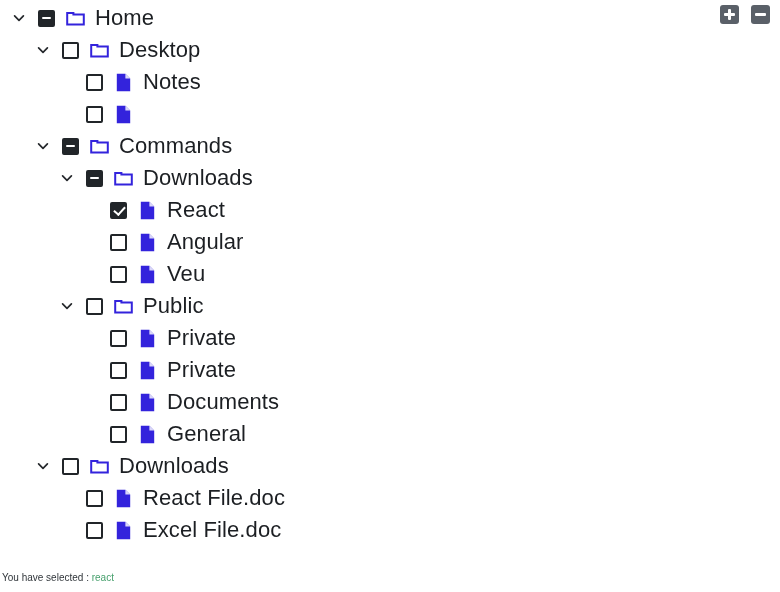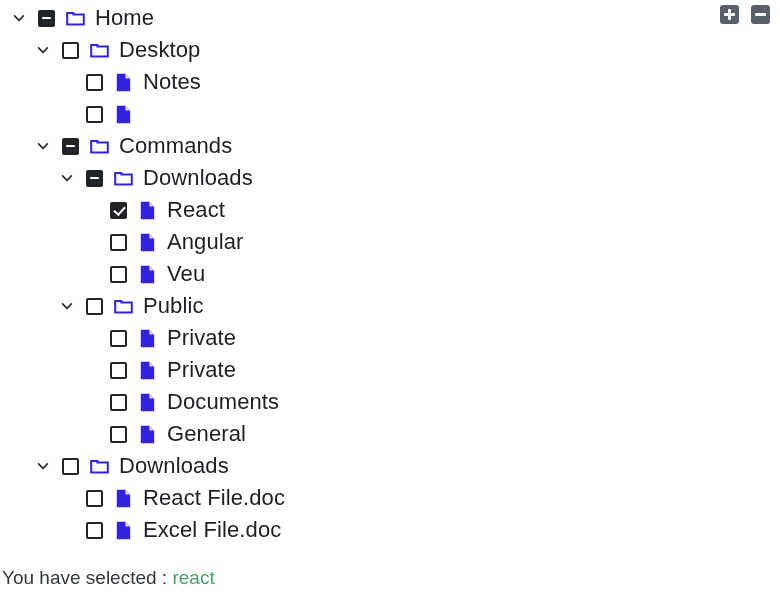--- a/index.html
+++ b/index.html
@@ -150,21 +150,21 @@
     color: #1c1f23;
     font-weight: 400;
     letter-spacing: 0.1px;
   }
 
   
   .status {
     position: absolute;
     left: 2px;
     top: 570px;
-    font-size: 19px;
+    font-size: 10px;
     line-height: 16px;
     color: #31363b;
   }
   .status .value {
     color: #47a06d;
   }
 </style>
 </head>
 <body>
 

